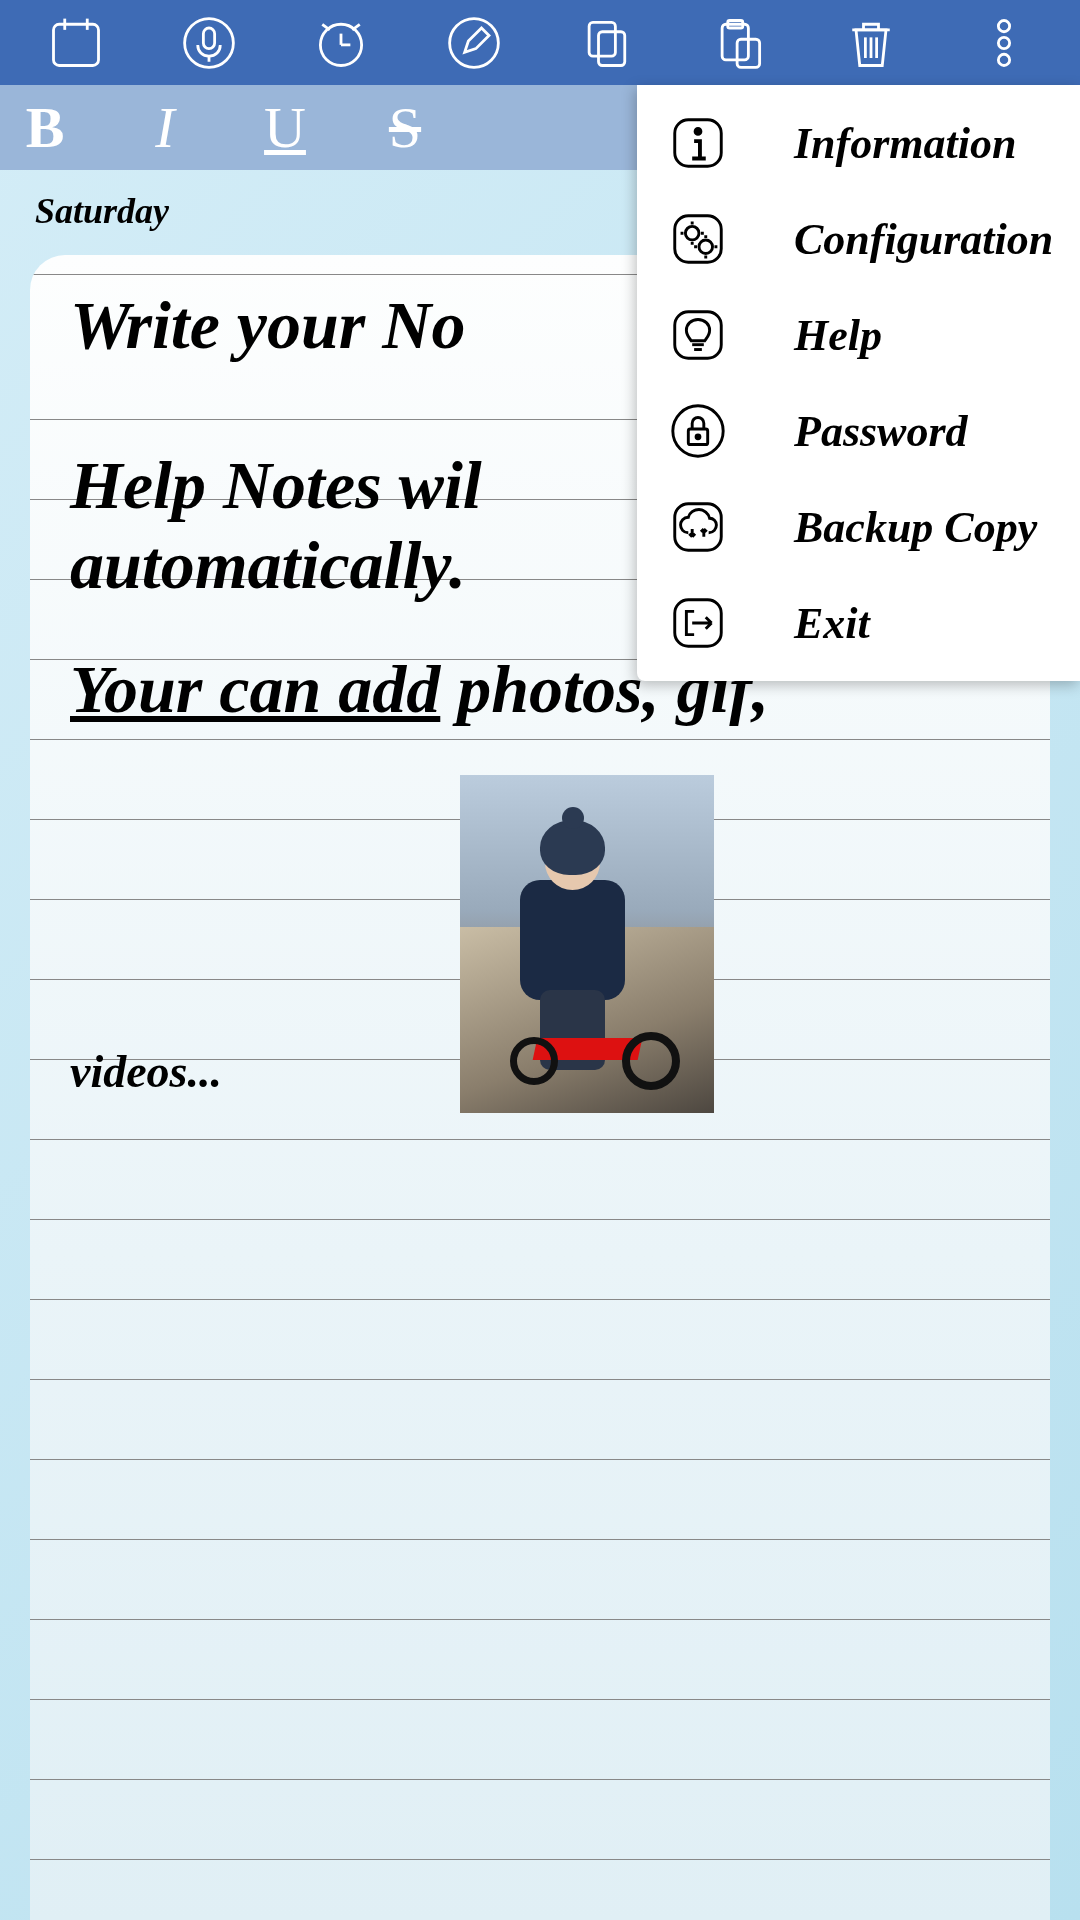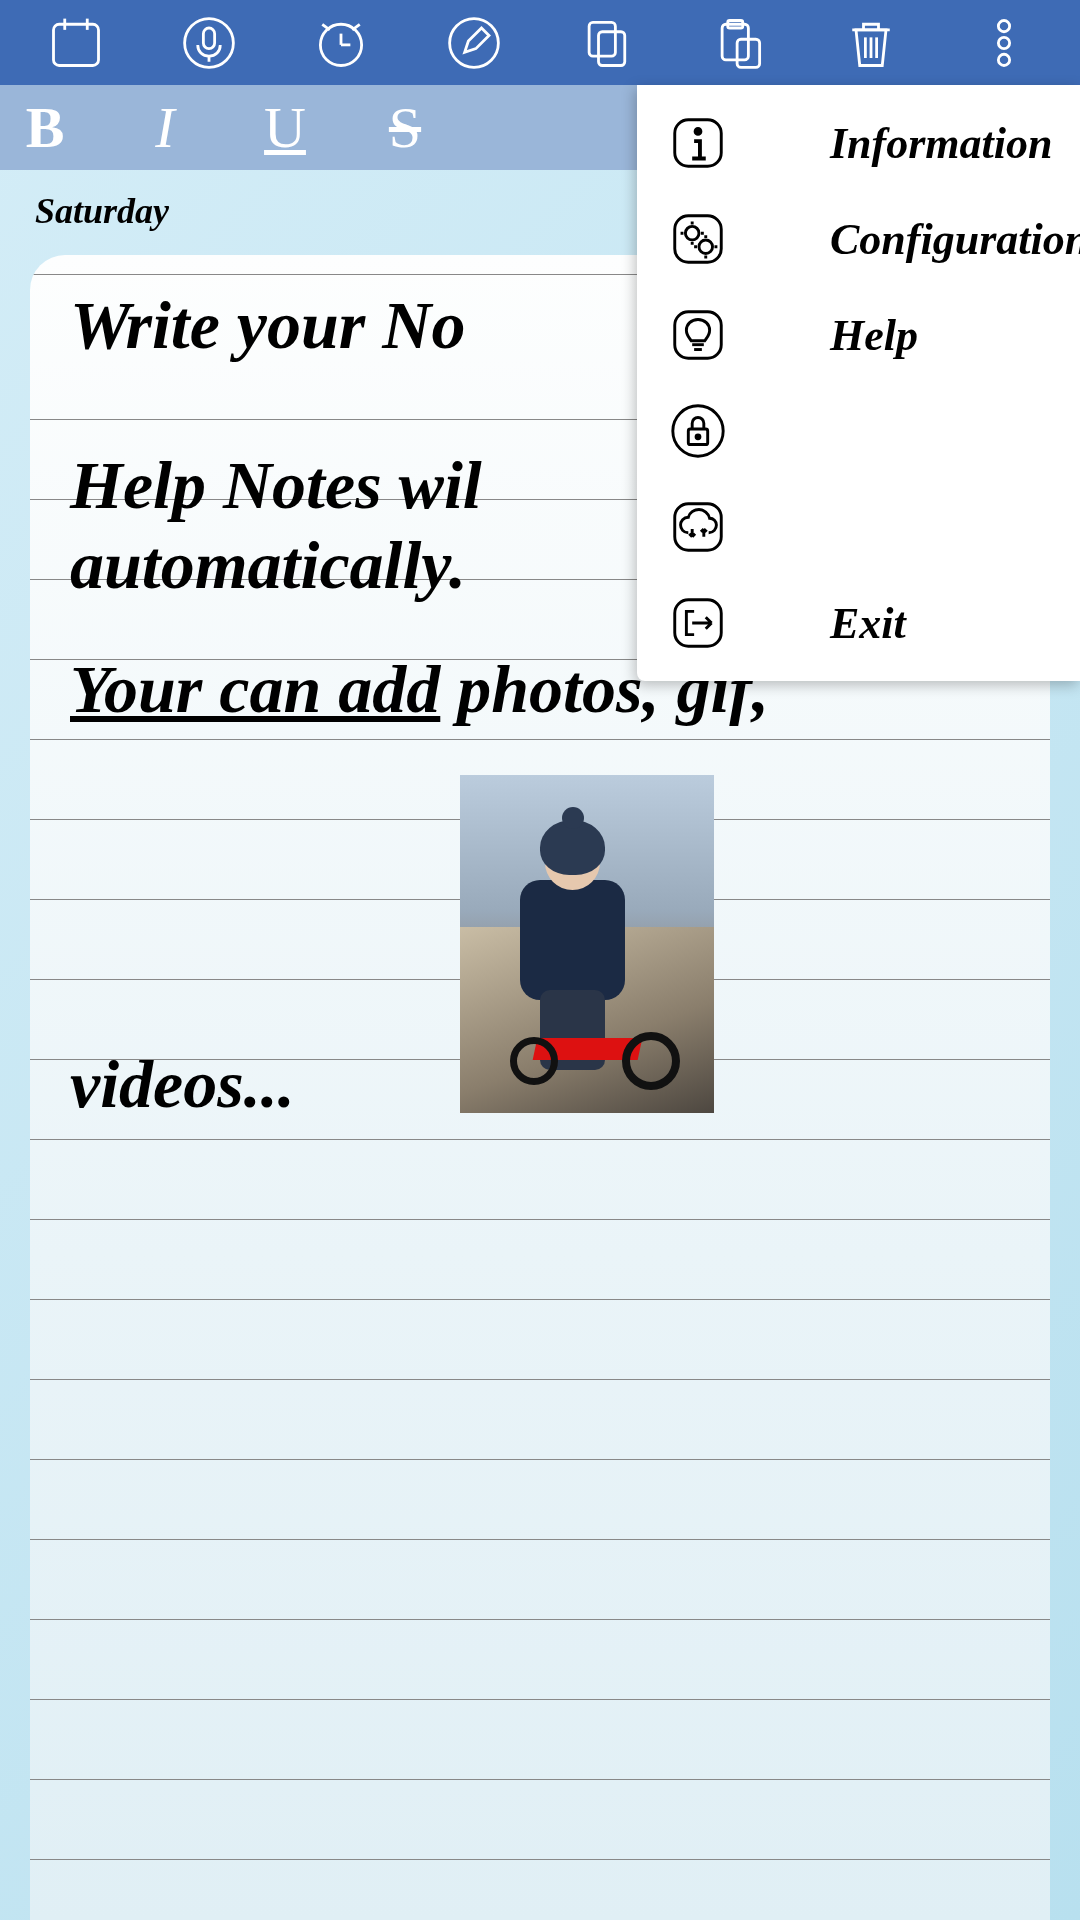--- a/index.html
+++ b/index.html
@@ -105,39 +105,39 @@
   .photo-head { position:absolute; left:55px; top:0; width:55px; height:55px; background:#e6c8ae; border-radius:50%; }
   .photo-hat { position:absolute; left:50px; top:-15px; width:65px; height:55px; background:#2b3a52; border-radius:50% 50% 45% 45%; }
   .photo-pom { position:absolute; left:72px; top:-28px; width:22px; height:22px; background:#2b3a52; border-radius:50%; }
   .photo-body { position:absolute; left:30px; top:45px; width:105px; height:120px; background:#1b2a44; border-radius:20px; }
   .photo-legs { position:absolute; left:50px; top:155px; width:65px; height:80px; background:#2a3548; border-radius:10px; }
   .photo-bike { position:absolute; left:20px; top:195px; width:160px; height:55px; }
   .photo-wheel1 { position:absolute; left:0; bottom:0; width:48px; height:48px; border:7px solid #111; border-radius:50%; }
   .photo-wheel2 { position:absolute; right:-10px; bottom:-5px; width:58px; height:58px; border:8px solid #111; border-radius:50%; }
   .photo-frame { position:absolute; left:25px; top:8px; width:105px; height:22px; background:#d11; transform:skewX(-12deg); }
 
-  .note-line4 { position:absolute; top:790px; left:40px; font-size:68px; font-style: italic; font-weight: bold; font-family: 'Brush Script MT','Segoe Script',cursive; }
+  .note-line4 { position:absolute; top:790px; left:40px; font-size:46px; font-style: italic; font-weight: bold; font-family: 'Brush Script MT','Segoe Script',cursive; }
 
   .dropdown {
     position: absolute;
     top: 85px;
     right: 0;
     width: 443px;
     background: #fff;
     border-radius: 0 0 0 8px;
     box-shadow: -2px 4px 14px rgba(0,0,0,0.25);
     z-index: 100;
     padding: 10px 0;
   }
   .dd-item {
     display: flex;
     align-items: center;
     height: 96px;
     padding: 0 30px;
-    gap: 101px;
+    gap: 65px;
   }
   .dd-icon {
     width: 62px;
     height: 62px;
     display: flex;
     align-items: center;
     justify-content: center;
   }
   .dd-icon svg { width: 62px; height: 62px; fill: none; stroke: #000; stroke-width: 3; }
   .dd-label {
@@ -287,29 +287,31 @@
   </div>
   <div class="dd-item">
     <div class="dd-icon">
       <svg viewBox="0 0 64 64">
           <circle cx="32" cy="32" r="26"></circle>
           <rect x="22" y="30" width="20" height="16" rx="2"></rect>
           <path d="M26 30v-6a6 6 0 0 1 12 0v6"></path>
           <circle cx="32" cy="38" r="2" fill="#000"></circle>
         </svg>
     </div>
+    <div class="dd-label">Password</div>
   </div>
   <div class="dd-item">
     <div class="dd-icon">
       <svg viewBox="0 0 64 64">
           <rect x="8" y="8" width="48" height="48" rx="14"></rect>
           <path d="M22 38c-5 0-8-4-8-8s3-8 8-8c1-5 6-8 11-8s10 4 11 9c4 0 7 3 7 7s-3 8-8 8"></path>
           <path d="M26 34v8m0 0l-3-3m3 3l3-3 M38 42v-8m0 0l-3 3m3-3l3 3"></path>
         </svg>
     </div>
+    <div class="dd-label">Backup Copy</div>
   </div>
   <div class="dd-item">
     <div class="dd-icon">
       <svg viewBox="0 0 64 64">
           <rect x="8" y="8" width="48" height="48" rx="14"></rect>
           <path d="M28 20h-8v24h8"></path>
           <path d="M26 32h20m0 0l-6-6m6 6l-6 6"></path>
         </svg>
     </div>
     <div class="dd-label">Exit</div>

